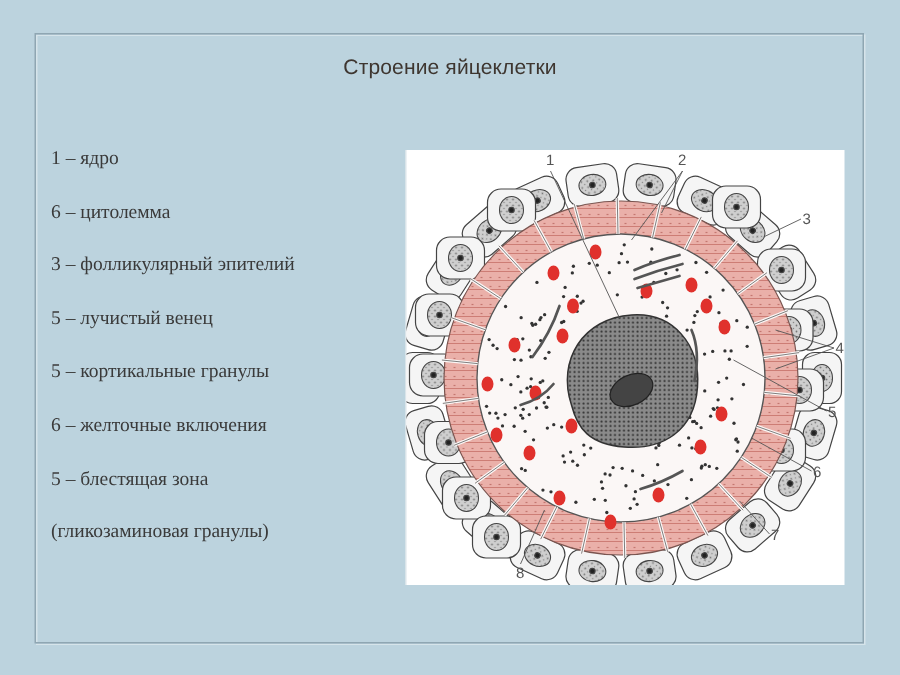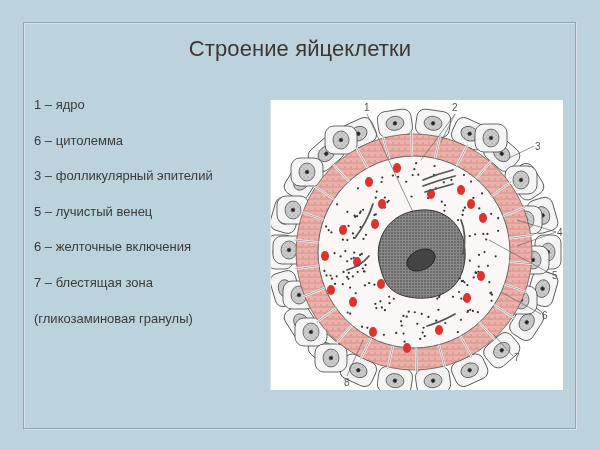--- a/index.html
+++ b/index.html
@@ -13,35 +13,36 @@
     position: absolute;
     left: 23px; top: 22px;
     width: 553px; height: 407px;
     border: 1px solid #8fa6b2;
     box-shadow: inset 1px 1px 0 #d6e4ea, 1px 1px 0 #d6e4ea;
   }
   .title {
     position: absolute;
     left: 0; top: 36px; width: 600px;
     text-align: center;
-    font-size: 22px;
+    font-size: 14px;
     color: #3e3630;
     letter-spacing: 0.1px;
   }
   .legend {
     position: absolute;
     left: 34px; top: 97px;
     list-style: none;
   }
   .legend li {
     font-size: 13px;
     color: #3a3a3a;
     height: 35.6px;
     line-height: 16px;
     white-space: nowrap;
+    font-family: Liberation Serif, serif;
   }
   .figure {
     position: absolute;
     left: 270px; top: 100px;
     width: 293px; height: 290px;
     background: #ffffff;
     border-left: 1px solid #d9e4e9;
   }
   .figure svg { display: block; }
   .label {
@@ -56,22 +57,23 @@
 
 <div class="frame"></div>
 
 <div class="title">Строение яйцеклетки</div>
 
 <ul class="legend">
   <li>1 – ядро</li>
   <li>6 – цитолемма</li>
   <li>3 – фолликулярный эпителий</li>
   <li>5 – лучистый венец</li>
+  <li>5 – кортикальные гранулы</li>
   <li>6 – желточные включения</li>
-  <li>7 – блестящая зона</li>
+  <li>5 – блестящая зона</li>
   <li>(гликозаминовая гранулы)</li>
 </ul>
 
 <div class="figure">
   <svg width="293" height="290" viewBox="0 0 293 290">
     <defs>
       <pattern id="stipple" width="4" height="4" patternUnits="userSpaceOnUse">
         <rect width="4" height="4" fill="#cfcfcf"></rect>
         <circle cx="1" cy="1" r="0.6" fill="#777"></circle>
         <circle cx="3" cy="3" r="0.5" fill="#888"></circle>

